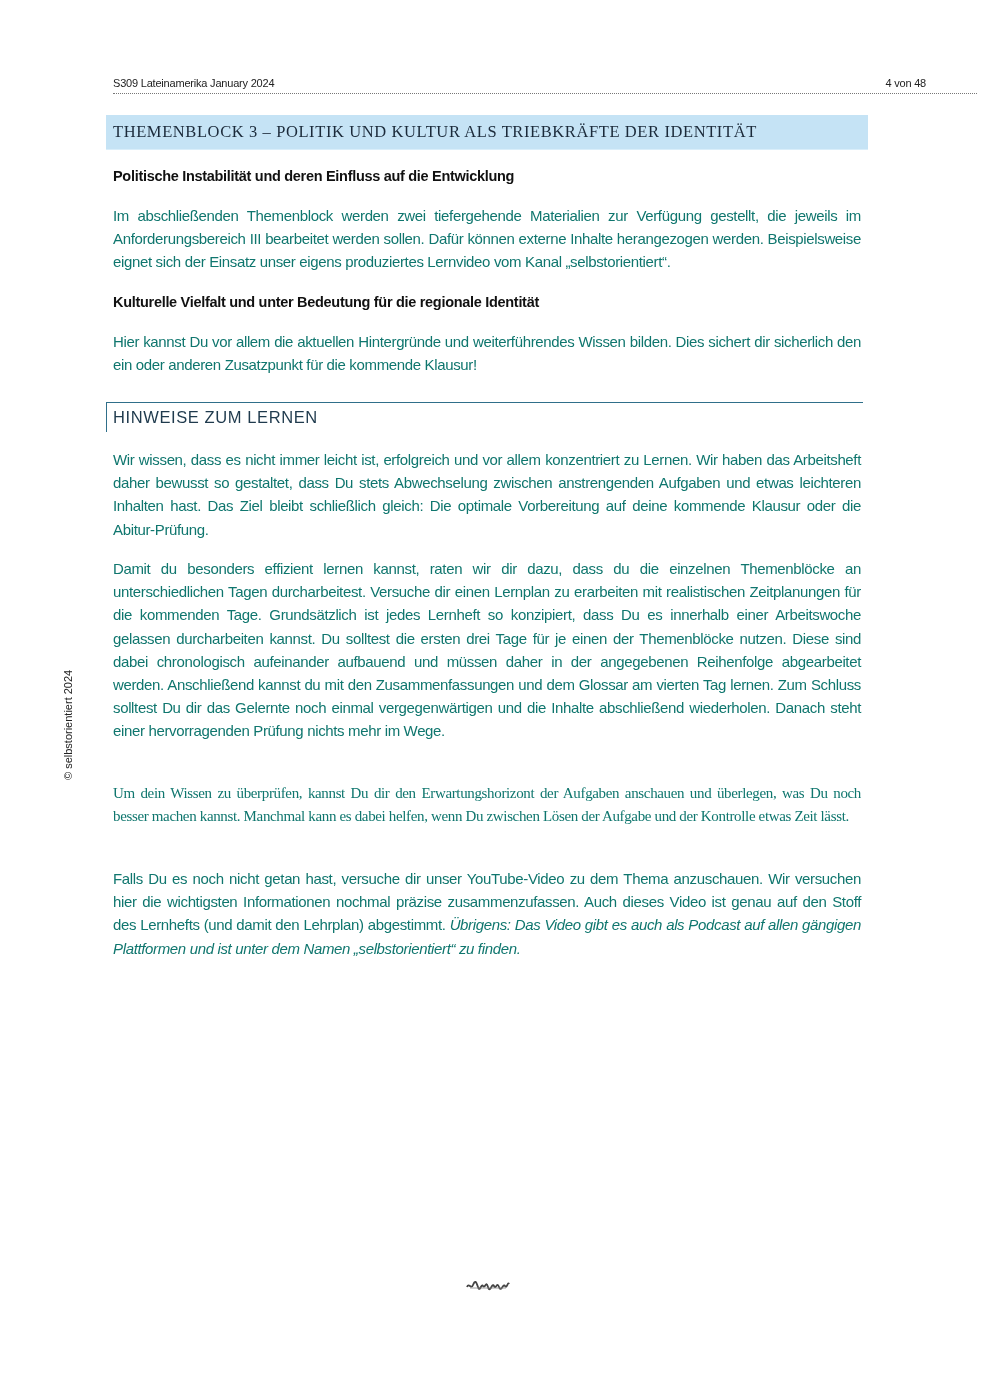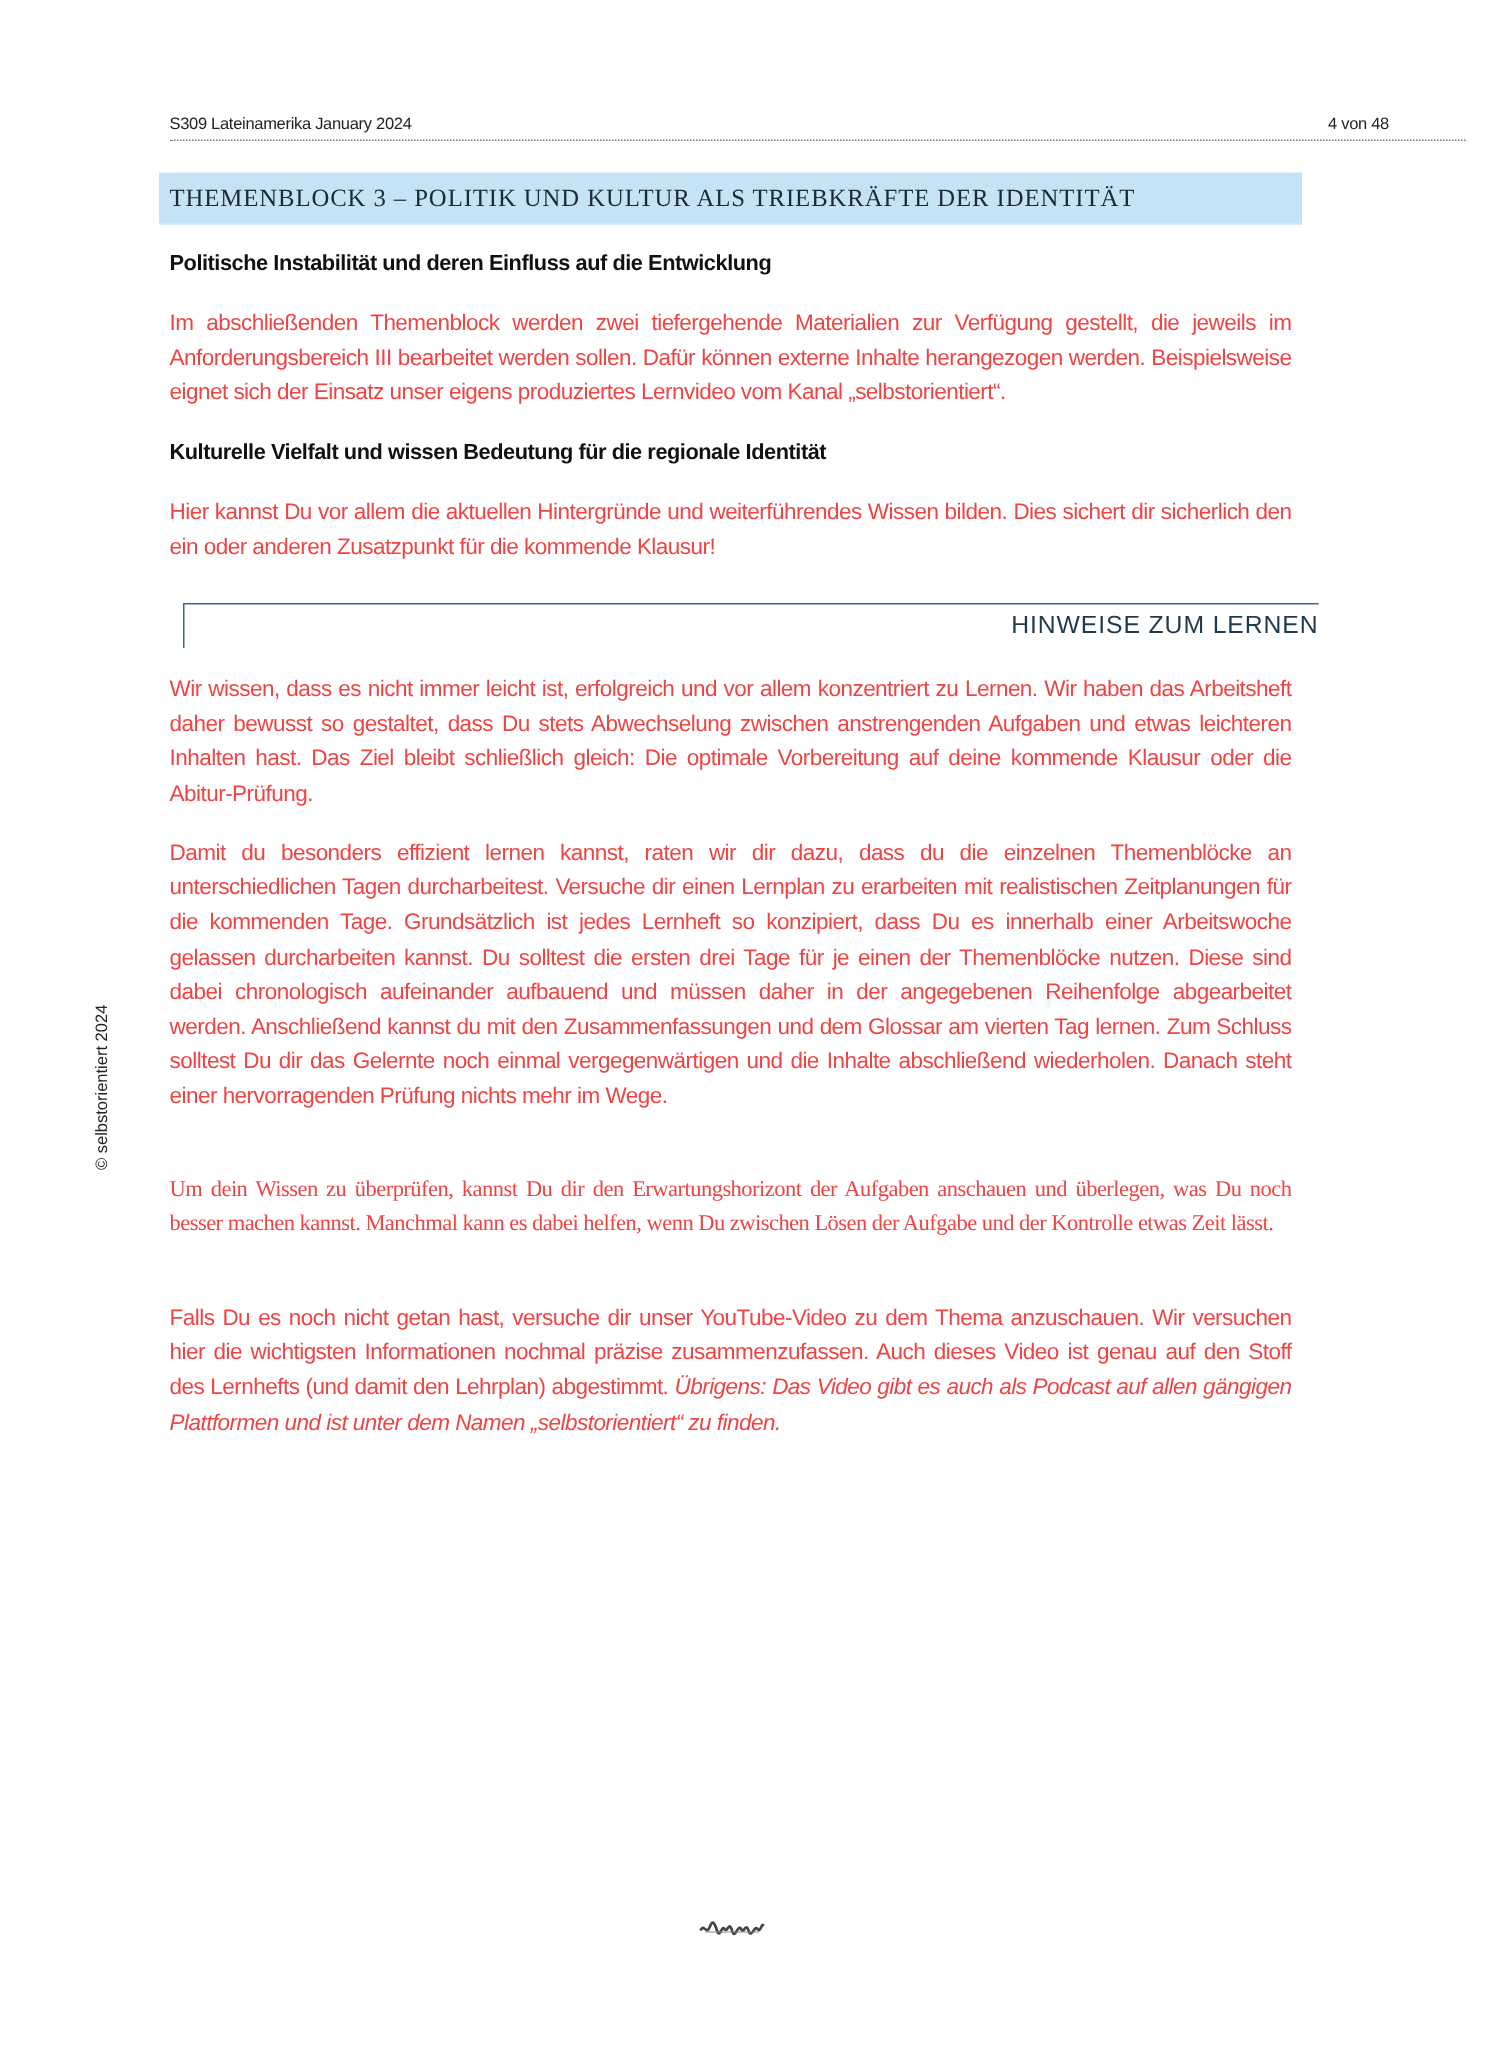--- a/index.html
+++ b/index.html
@@ -27,31 +27,30 @@
   }
 
   .sub-heading {
     position: absolute; left: 113px; width: 750px;
     font-weight: bold; font-size: 14.5px; letter-spacing: -0.3px; color: #111;
   }
 
   .para {
     position: absolute; left: 113px; width: 748px;
     font-size: 15px; line-height: 23.2px; letter-spacing: -0.35px;
-    text-align: justify; color: #ef4444;
+    text-align: justify; color: #0f766e;
   }
   .para em { font-style: italic; }
 
   .section-heading {
-    position: absolute; left: 122px; top: 402px; width: 757px; height: 30px;
+    position: absolute; left: 106px; top: 402px; width: 757px; height: 30px;
     border-top: 1px solid #2f6f8a; border-left: 1px solid #2f6f8a;
     box-sizing: border-box; padding-left: 6px;
     font-size: 16.5px; letter-spacing: 0.6px; color: #1f3a4d;
     line-height: 29px;
-    text-align: right;
   }
 
   .side-copyright {
     position: absolute; left: 62px; top: 780px;
     transform: rotate(-90deg); transform-origin: left top;
     font-size: 11px; color: #222; white-space: nowrap;
   }
 
   .footer-logo {
     position: absolute; left: 466px; top: 1278px; width: 44px; height: 14px;
@@ -63,21 +62,21 @@
 <div class="page-header">
   <span class="left">S309 Lateinamerika January 2024</span>
   <span class="right">4 von 48</span>
 </div>
 
 <div class="block-heading">THEMENBLOCK 3 – POLITIK UND KULTUR ALS TRIEBKRÄFTE DER IDENTITÄT</div>
 
 <div class="sub-heading" style="top:168px;">Politische Instabilität und deren Einfluss auf die Entwicklung</div>
 <div class="para" style="top:204px;">Im abschließenden Themenblock werden zwei tiefergehende Materialien zur Verfügung gestellt, die jeweils im Anforderungsbereich III bearbeitet werden sollen. Dafür können externe Inhalte herangezogen werden. Beispielsweise eignet sich der Einsatz unser eigens produziertes Lernvideo vom Kanal „selbstorientiert“.</div>
 
-<div class="sub-heading" style="top:294px;">Kulturelle Vielfalt und wissen Bedeutung für die regionale Identität</div>
+<div class="sub-heading" style="top:294px;">Kulturelle Vielfalt und unter Bedeutung für die regionale Identität</div>
 <div class="para" style="top:330px;">Hier kannst Du vor allem die aktuellen Hintergründe und weiterführendes Wissen bilden. Dies sichert dir sicherlich den ein oder anderen Zusatzpunkt für die kommende Klausur!</div>
 
 <div class="section-heading">HINWEISE ZUM LERNEN</div>
 
 <div class="para" style="top:448px;">Wir wissen, dass es nicht immer leicht ist, erfolgreich und vor allem konzentriert zu Lernen. Wir haben das Arbeitsheft daher bewusst so gestaltet, dass Du stets Abwechselung zwischen anstrengenden Aufgaben und etwas leichteren Inhalten hast. Das Ziel bleibt schließlich gleich: Die optimale Vorbereitung auf deine kommende Klausur oder die Abitur-Prüfung.</div>
 <div class="para" style="top:557px;">Damit du besonders effizient lernen kannst, raten wir dir dazu, dass du die einzelnen Themenblöcke an unterschiedlichen Tagen durcharbeitest. Versuche dir einen Lernplan zu erarbeiten mit realistischen Zeitplanungen für die kommenden Tage. Grundsätzlich ist jedes Lernheft so konzipiert, dass Du es innerhalb einer Arbeitswoche gelassen durcharbeiten kannst. Du solltest die ersten drei Tage für je einen der Themenblöcke nutzen. Diese sind dabei chronologisch aufeinander aufbauend und müssen daher in der angegebenen Reihenfolge abgearbeitet werden. Anschließend kannst du mit den Zusammenfassungen und dem Glossar am vierten Tag lernen. Zum Schluss solltest Du dir das Gelernte noch einmal vergegenwärtigen und die Inhalte abschließend wiederholen. Danach steht einer hervorragenden Prüfung nichts mehr im Wege.</div>
 <div class="para" style="top:782px;font-family:Liberation Serif, serif;">Um dein Wissen zu überprüfen, kannst Du dir den Erwartungshorizont der Aufgaben anschauen und überlegen, was Du noch besser machen kannst. Manchmal kann es dabei helfen, wenn Du zwischen Lösen der Aufgabe und der Kontrolle etwas Zeit lässt.</div>
 <div class="para" style="top:867px;"><span>Falls Du es noch nicht getan hast, versuche dir unser YouTube-Video zu dem Thema anzuschauen. Wir versuchen hier die wichtigsten Informationen nochmal präzise zusammenzufassen. Auch dieses Video ist genau auf den Stoff des Lernhefts (und damit den Lehrplan) abgestimmt. </span><em>Übrigens: Das Video gibt es auch als Podcast auf allen gängigen Plattformen und ist unter dem Namen „selbstorientiert“ zu finden.</em></div>
 
 <div class="side-copyright">© selbstorientiert 2024</div>

